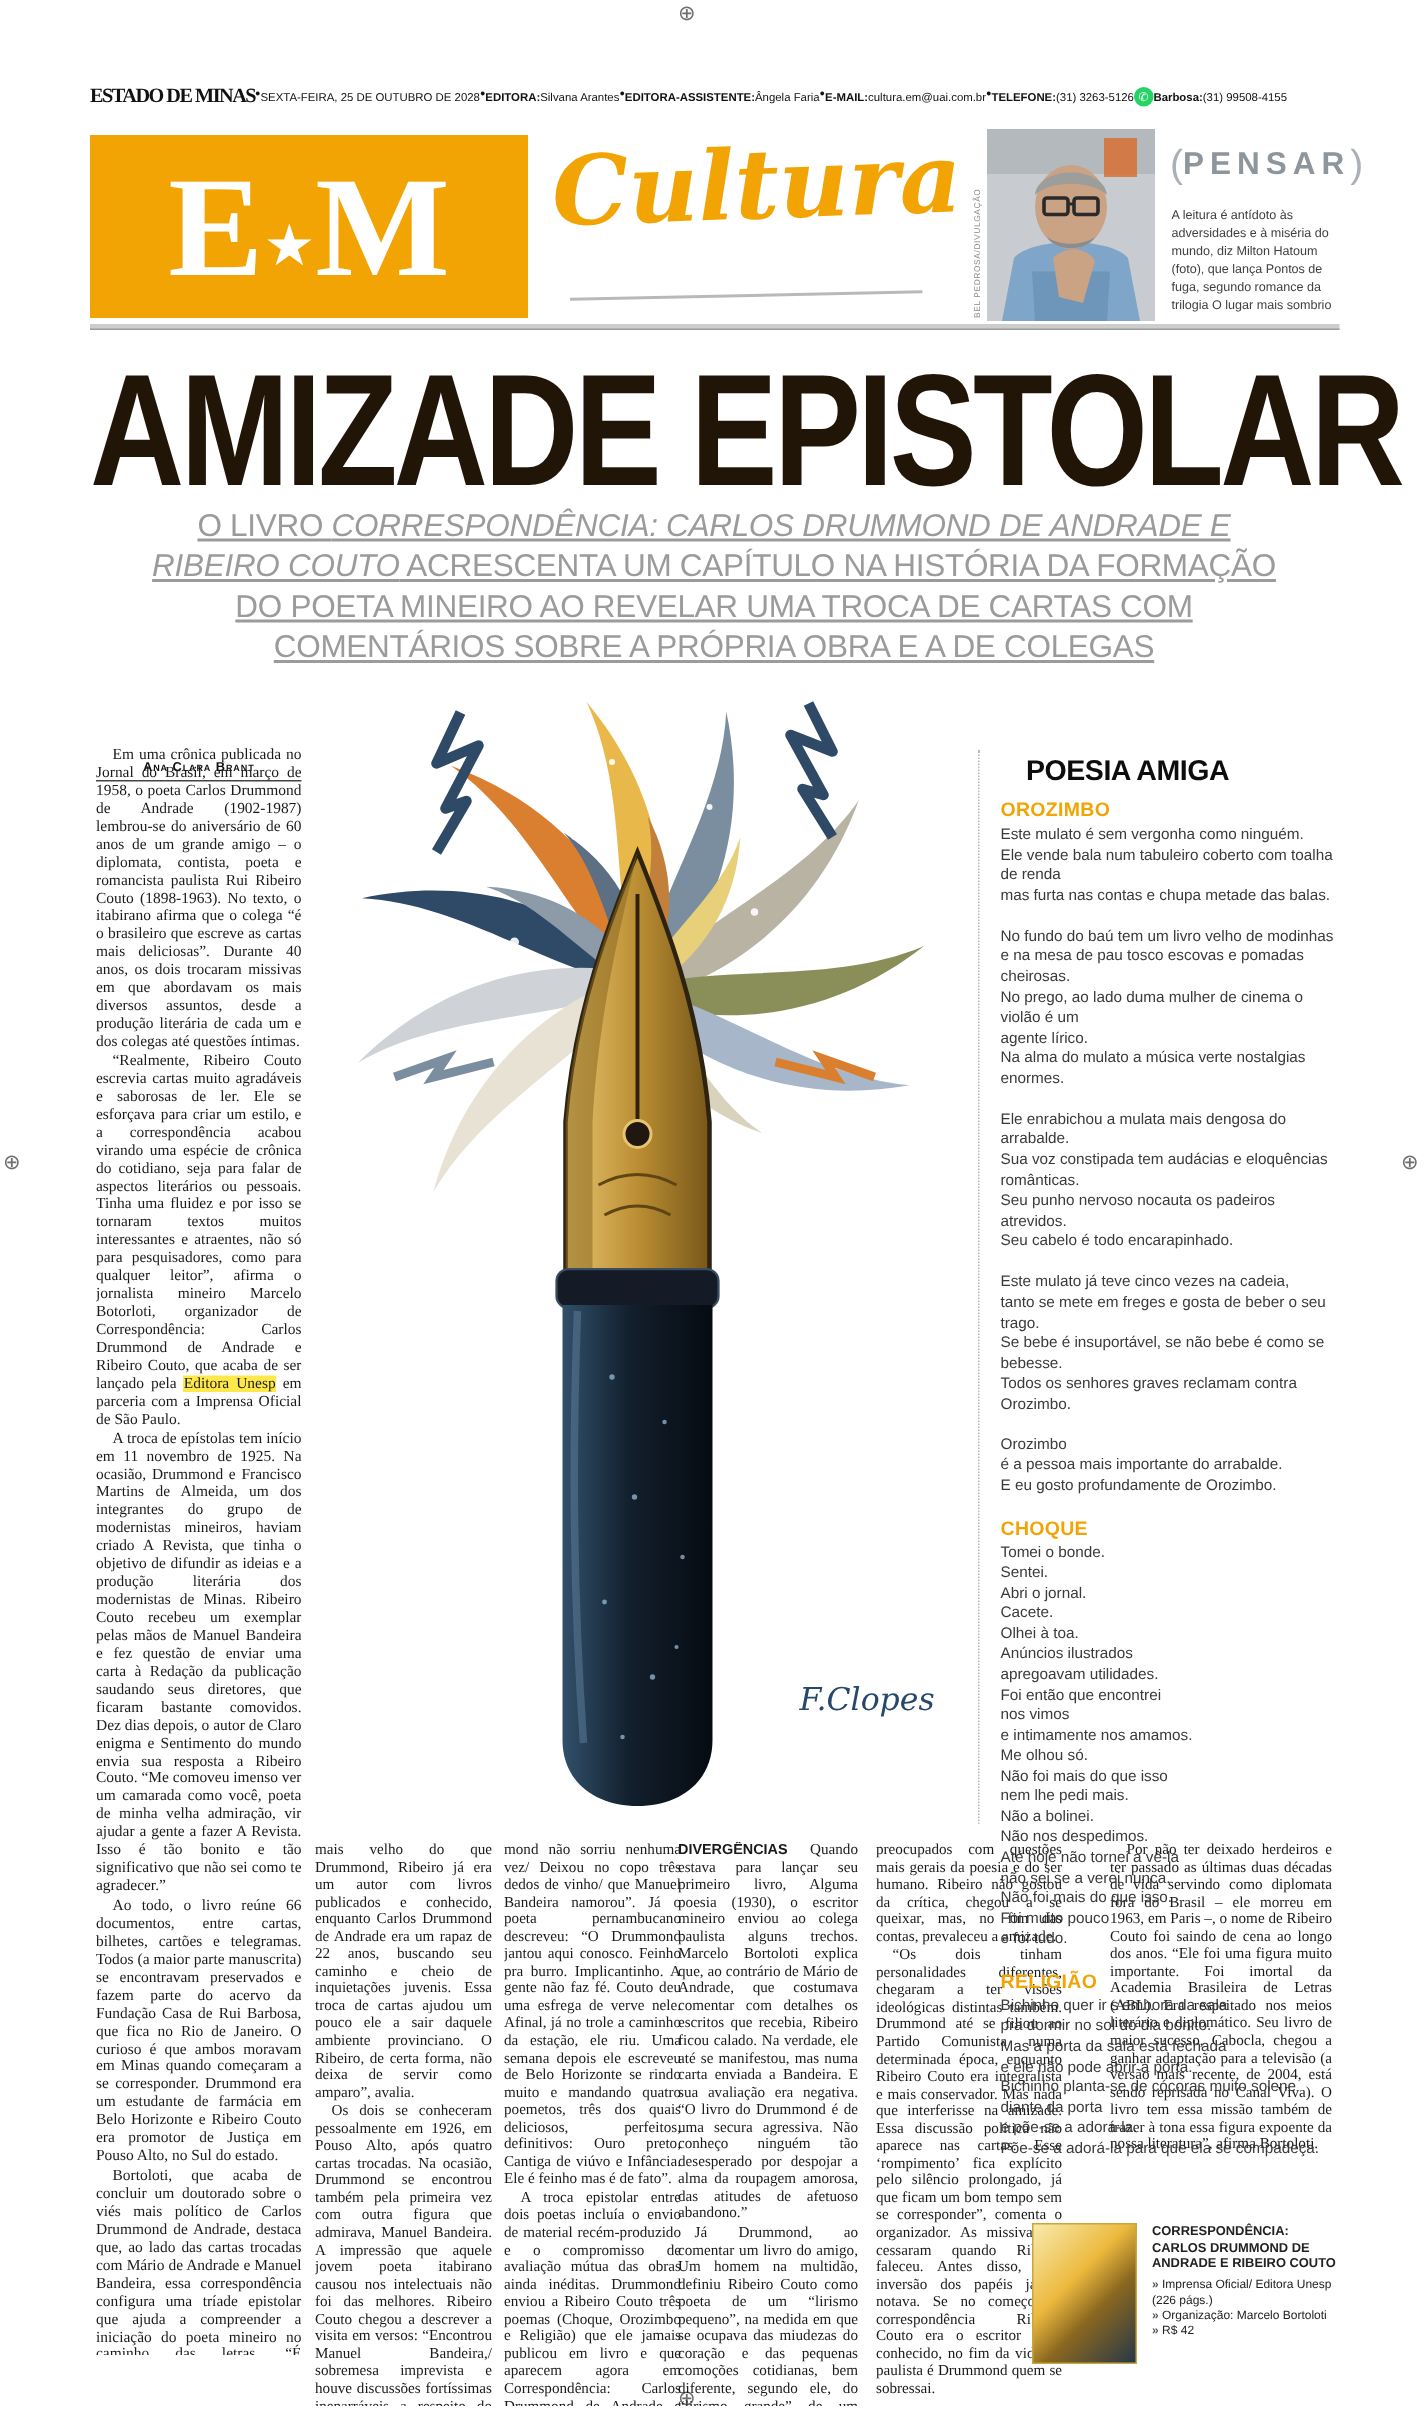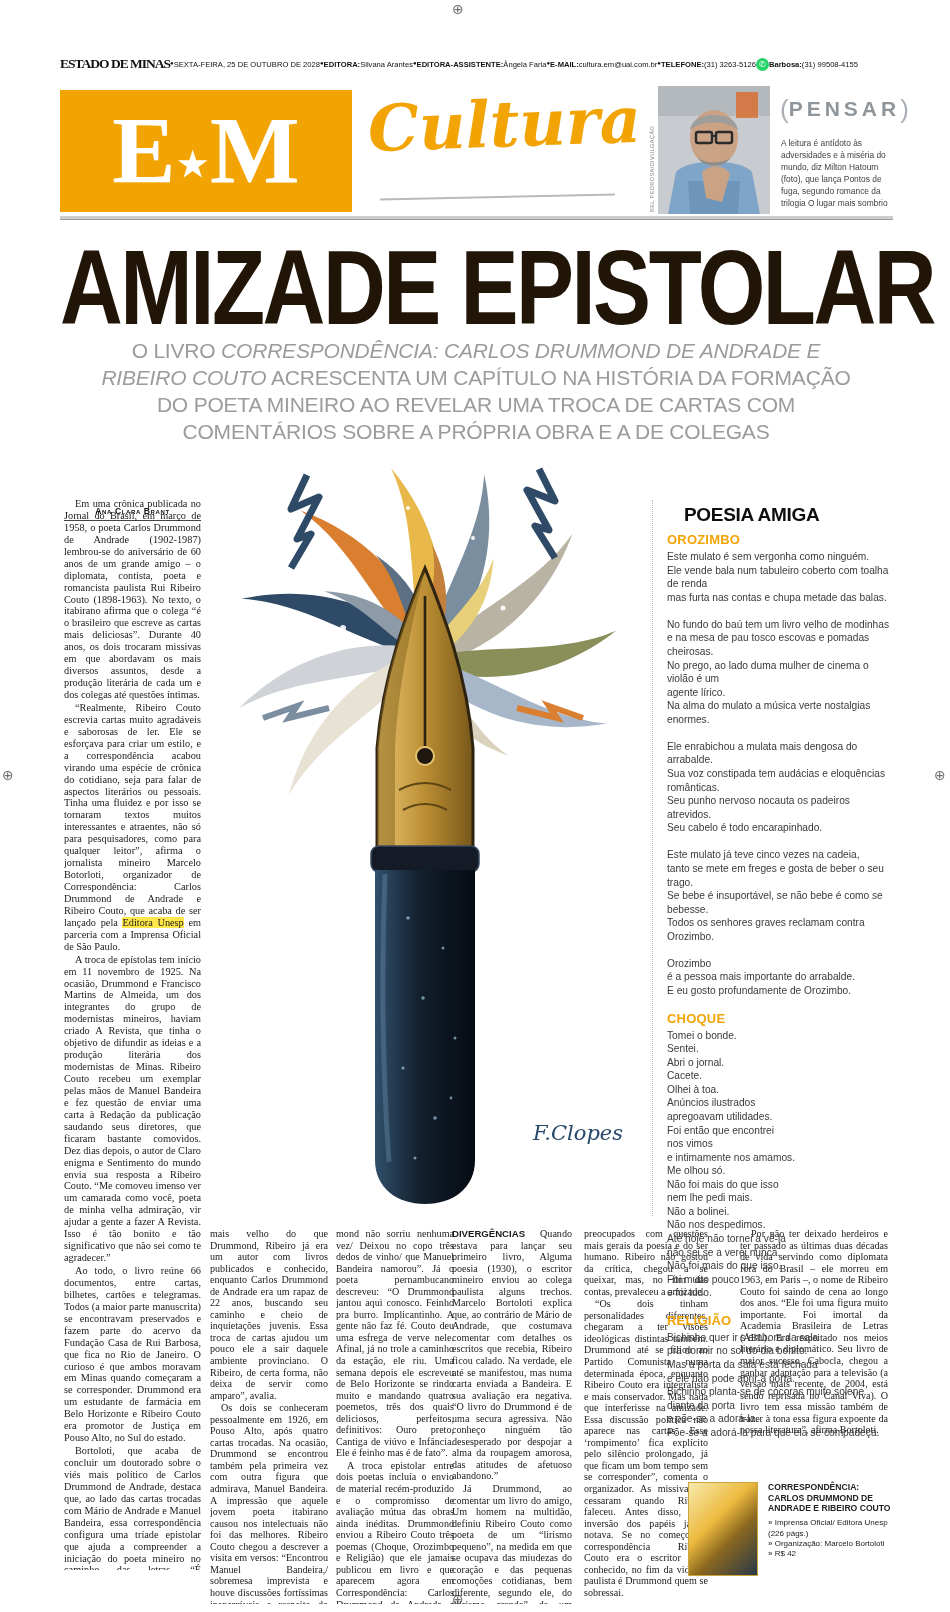--- a/index.html
+++ b/index.html
@@ -35,21 +35,21 @@
             font-size:21px;font-weight:700;letter-spacing:4px;white-space:nowrap;}
   .pensar-t .par{font-weight:400;color:#aab0b5;font-size:26px;letter-spacing:0;vertical-align:-2px;}
   .pensar-x{left:781px;top:138px;width:113px;font-family:"Liberation Sans",sans-serif;font-size:8.4px;
             line-height:1.42;color:#3f3f3f;}
 
   
   .headline{left:60px;top:234px;width:833px;font-family:"Liberation Sans",sans-serif;font-weight:900;
             font-size:106px;letter-spacing:-3px;color:#211508;white-space:nowrap;line-height:1;
             transform:scaleX(0.82);transform-origin:left center;}
   .deck{left:88px;top:338px;width:776px;text-align:center;font-family:"Liberation Sans",sans-serif;
-        font-size:21px;line-height:1.28;color:#9b9b9b;font-weight:500;letter-spacing:-.2px;text-transform:uppercase;}
+        font-size:21px;line-height:1.28;color:#9b9b9b;font-weight:500;letter-spacing:-.2px;text-transform:uppercase;text-decoration:underline;}
   .deck .it{font-style:italic;}
 
   
   .byline{left:64px;top:506px;width:137px;text-align:center;font-family:"Liberation Sans",sans-serif;
           font-size:8.6px;font-weight:800;font-variant:small-caps;letter-spacing:.6px;color:#111;
           border-bottom:1px solid #444;padding-bottom:4px;}
   .col{font-size:10.3px;line-height:1.16;text-align:justify;overflow:hidden;}
   .col p{margin:0 0 1px 0;}
   .p{text-indent:11px;}
   .p0{text-indent:0;}

